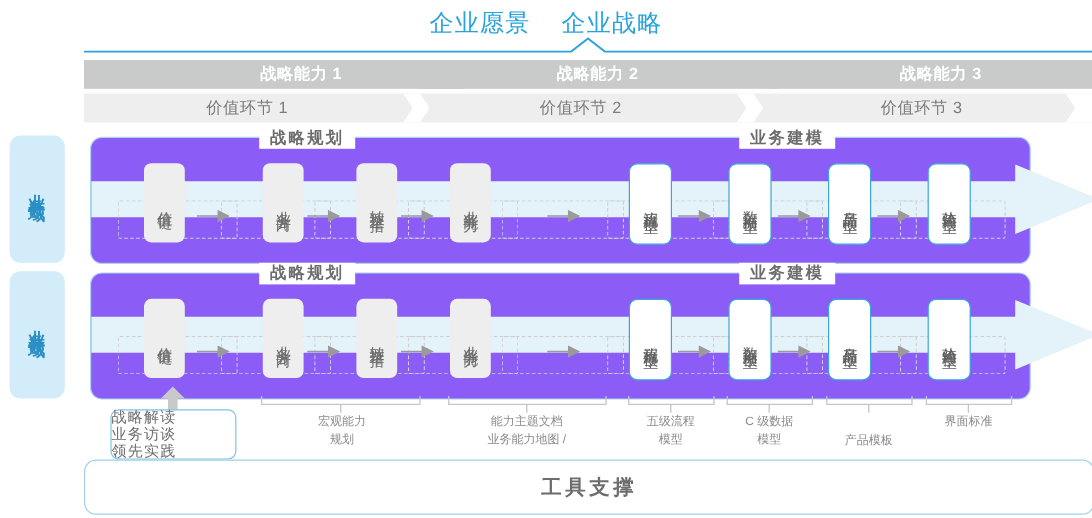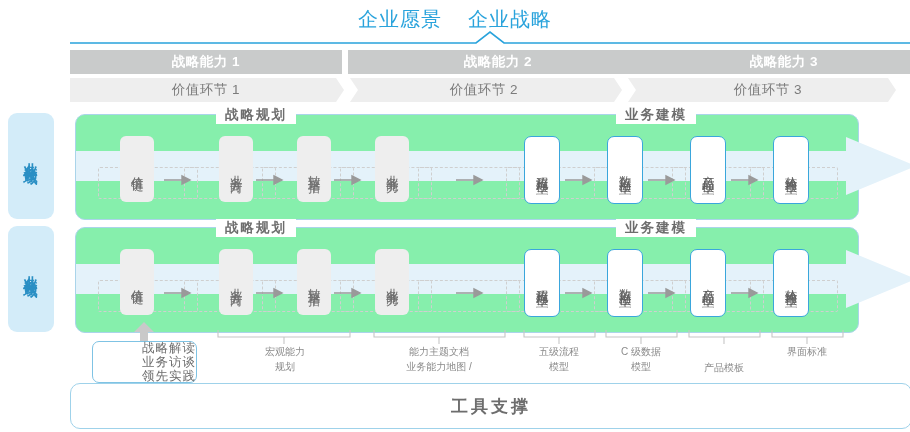--- a/index.html
+++ b/index.html
@@ -16,21 +16,21 @@
   .top-title{color:#29a3dc;font-size:20px;font-weight:normal;letter-spacing:1px;}
 
   
   .connector{position:absolute;left:70px;top:30px;width:840px;height:18px;}
 
   
   .cap-row{position:absolute;left:70px;top:50px;width:840px;height:24px;}
   .cap{position:absolute;top:0;height:24px;background:#c9cbcb;
     display:flex;align-items:center;justify-content:center;
     color:#ffffff;font-size:13.5px;font-weight:bold;letter-spacing:.5px;}
-  .cap.c0{left:0px;width:272px;}
+  .cap.c0{left:0px;width:272px;padding-left:45px;}
   .cap.c1{left:278px;width:300px;}
   .cap.c2{left:556px;width:284px;margin-left:16px;}
 
   
   .vc-row{position:absolute;left:70px;top:78px;width:840px;height:24px;}
   .vc-bg{position:absolute;inset:0;background:#eeeeee;}
   .vc-chev{position:absolute;top:0;height:24px;width:22px;background:#ffffff;
     clip-path:polygon(0 0,14px 0,22px 50%,14px 100%,0 100%,8px 50%);}
   .vc-chev.v0{left:266px;}
   .vc-chev.v1{left:544px;}
@@ -45,21 +45,21 @@
   
   .domain-tab{position:absolute;left:8px;width:46px;border-radius:9px;
     background:#d3ecf9;color:#2a8fc4;font-size:14px;font-weight:bold;
     display:flex;align-items:center;justify-content:center;
     writing-mode:vertical-rl;letter-spacing:3px;}
   .domain-tab.d0{top:113px;height:106px;}
   .domain-tab.d1{top:226px;height:106px;}
 
   
   .band{position:absolute;left:75px;width:782px;height:104px;
-    border:1px solid #aad4ea;border-radius:10px;background:#86efac;}
+    border:1px solid #aad4ea;border-radius:10px;background:#8b5cf6;}
   .band.b0{top:114px;}
   .band.b1{top:227px;}
 
   .seclabel{position:absolute;background:#ffffff;padding:0 9px;
     color:#6d6d6d;font-size:13.5px;font-weight:bold;letter-spacing:2px;
     top:-9px;height:18px;line-height:18px;}
   .seclabel.s0{left:140px;}
   .seclabel.s1{left:540px;}
 
   
@@ -82,21 +82,21 @@
   .nodes{position:absolute;left:0;top:16px;width:782px;height:76px;}
 
   
   .brackets{position:absolute;left:75px;top:330px;width:835px;height:26px;}
   .toollabels{position:absolute;left:75px;top:344px;width:835px;height:40px;}
   .tool-lbl{position:absolute;text-align:center;color:#8a8a8a;font-size:10px;
     line-height:15px;}
 
   .strategy-box{position:absolute;left:92px;top:341px;width:103px;height:40px;
     border:1px solid #7fc3e4;border-radius:7px;background:#ffffff;
-    display:flex;flex-direction:column;align-items:flex-end;justify-content:center;
+    display:flex;flex-direction:column;align-items:flex-start;justify-content:center;
     color:#6e6e6e;font-size:12.5px;line-height:14px;letter-spacing:1px;}
 
   
   .footer{position:absolute;left:70px;top:383px;width:840px;height:44px;
     border:1px solid #9fd2ea;border-radius:10px;background:#ffffff;
     display:flex;align-items:center;justify-content:center;}
   .footer-txt{color:#6d6d6d;font-size:17px;font-weight:bold;letter-spacing:3px;}
 
   .upArrow{position:absolute;left:133px;top:322px;width:22px;height:22px;}
 </style>

